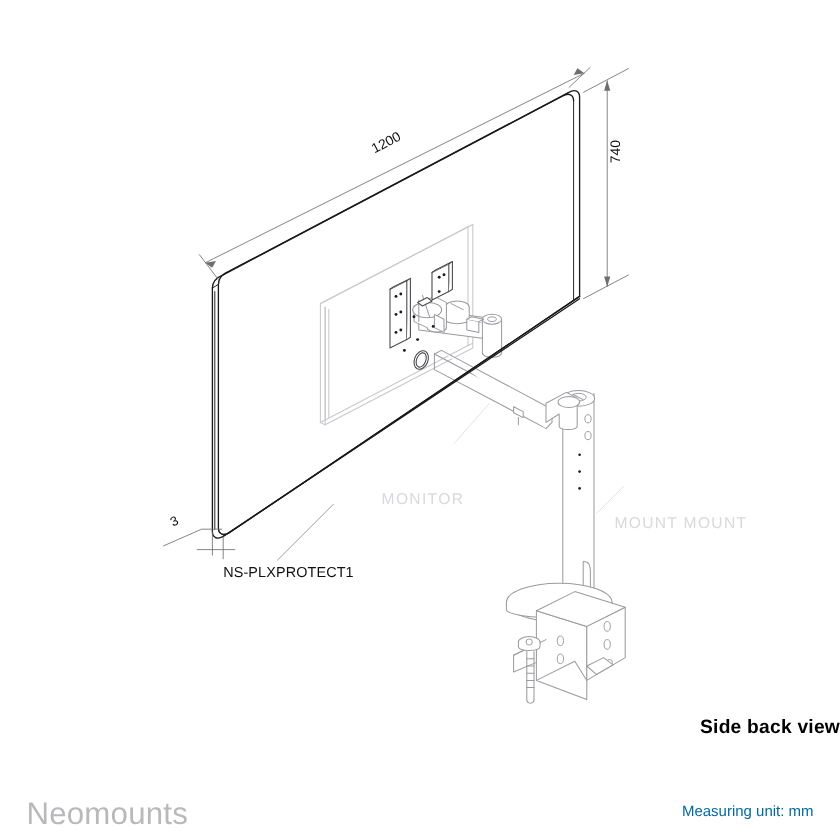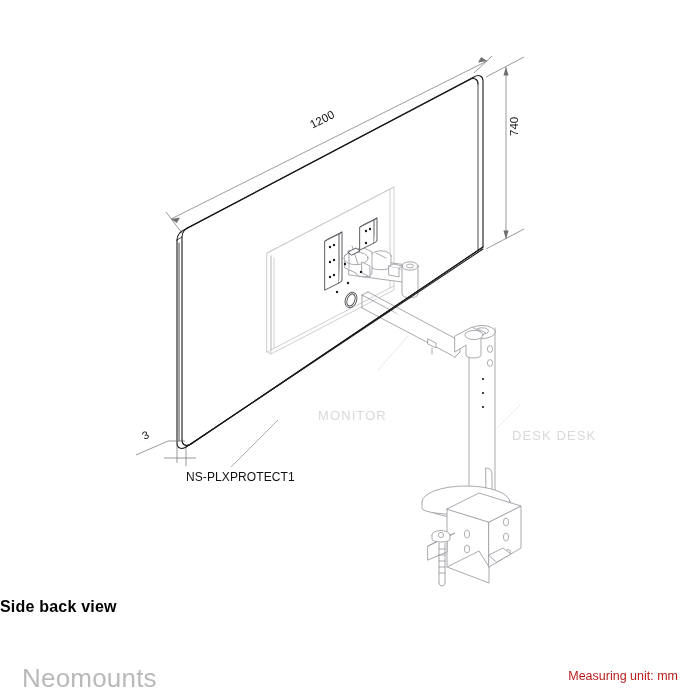--- a/index.html
+++ b/index.html
@@ -26,40 +26,40 @@
     left: 0;
     width: 700px;
     height: 700px;
   }
   
   .view-title {
     position: absolute;
     left: 0;
     top: 598px;
     width: 700px;
-    text-align: left;
+    text-align: right;
     font-size: 16px;
     font-weight: bold;
     color: #000000;
     letter-spacing: 0.2px;
   }
   .brand {
     position: absolute;
     left: 22px;
     top: 663px;
     font-size: 26px;
     color: #b9b9bb;
     letter-spacing: 0.2px;
   }
   .unit {
     position: absolute;
     right: 22px;
     top: 669px;
     font-size: 12.5px;
-    color: #b91c1c;
+    color: #0369a1;
   }
   .part-label {
     position: absolute;
     left: 186px;
     top: 470px;
     font-size: 12px;
     color: #111111;
     letter-spacing: 0.1px;
   }
   .ghost-label {
@@ -299,19 +299,19 @@
     </g>
   </svg>
 
   <div class="dim-text dim-1200">1200</div>
   <div class="dim-text dim-740">740</div>
   <div class="dim-text dim-3">3</div>
 
   <div class="part-label">NS-PLXPROTECT1</div>
 
   <div class="ghost-label ghost-monitor">MONITOR</div>
-  <div class="ghost-label ghost-desk">DESK DESK</div>
+  <div class="ghost-label ghost-desk">MOUNT MOUNT</div>
 
   <div class="view-title">Side back view</div>
 
   <div class="brand">Neomounts</div>
   <div class="unit">Measuring unit: mm</div>
 </div>
 
 </body></html>

